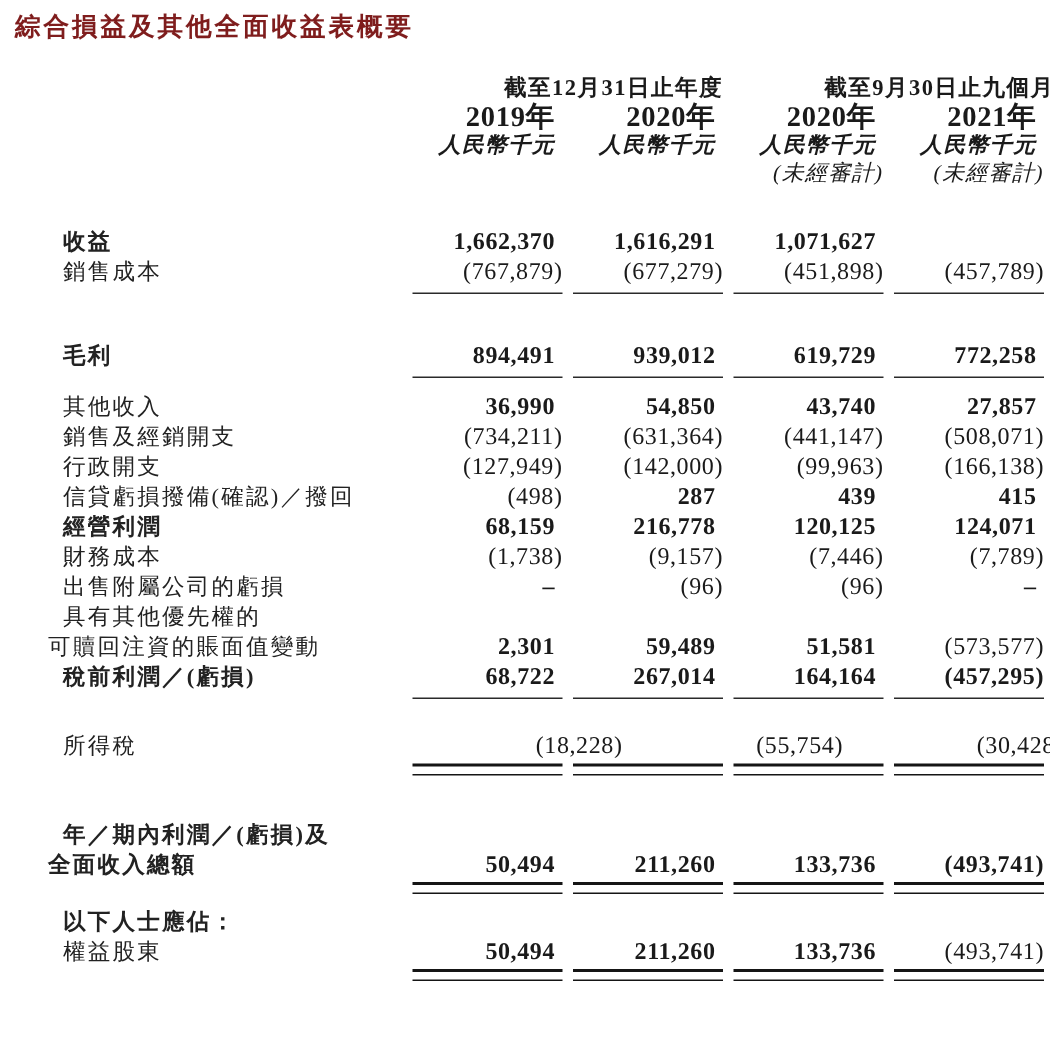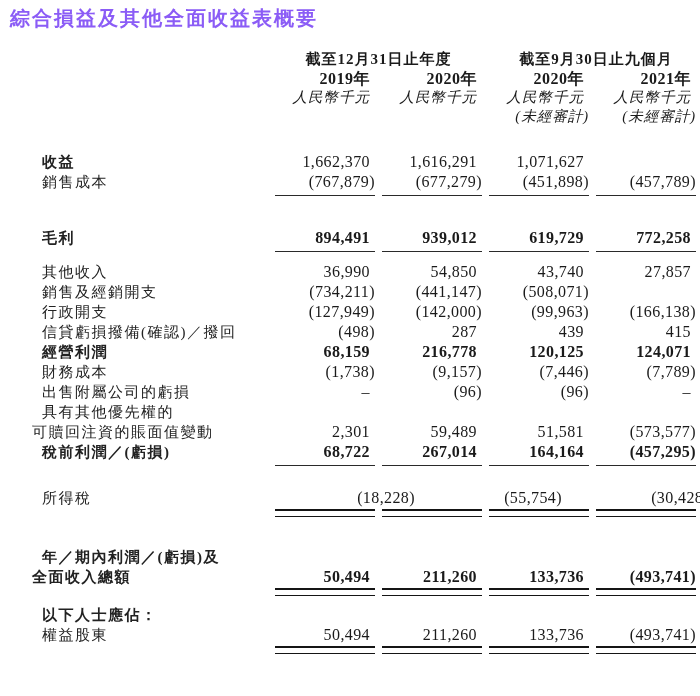--- a/index.html
+++ b/index.html
@@ -5,42 +5,42 @@
   * { margin: 0; padding: 0; box-sizing: border-box; }
   html, body { width: 700px; height: 696px; background: #fff; overflow: hidden; }
   body {
     font-family: "Liberation Serif", "DejaVu Serif", serif;
     color: #1a1a1a;
     padding: 8px 0 0 10px;
   }
   .page-title {
     font-family: "Liberation Sans", "DejaVu Sans", sans-serif;
     font-weight: bold;
-    font-size: 20px;
+    font-size: 17px;
     letter-spacing: 2px;
     line-height: 20px;
-    color: #8b5cf6;
+    color: #7f1d1d;
   }
   
   .hrow, .row, .rule-row { display: flex; align-items: flex-end; }
   .label, .spacer { width: 258px; flex: none; }
   .val, .hcell, .rule {
     width: 100px; flex: none; margin-left: 7px;
     text-align: right;
   }
   .val { font-size: 16px; letter-spacing: 0.4px; line-height: 20px; white-space: nowrap; }
   
-  .nohang { padding-right: 5px; }
+  .nohang { padding-right: 5px; font-weight: bold; }
 
   .header-block { margin-top: 22px; }
   .hline { line-height: 19px; }
-  .group { font-weight: bold; font-size: 15px; letter-spacing: 1px; text-align: center; flex: none; }
+  .group { font-weight: bold; font-size: 15px; letter-spacing: 1px; text-align: right; flex: none; }
   .group1 { width: 207px; margin-left: 7px; }
   .group2 { width: 214px; margin-left: 7px; }
-  .hcell.year { font-weight: bold; font-size: 16px; letter-spacing: 0.5px; }
+  .hcell.year { font-weight: bold; font-size: 19px; letter-spacing: 0.5px; }
   .hcell.unit, .hcell.note { font-style: italic; font-size: 14.5px; letter-spacing: 1px; }
 
   .table-body { margin-top: 26px; }
   .row { line-height: 20px; }
   .label {
     font-size: 15px; letter-spacing: 1.5px; line-height: 20px;
     white-space: nowrap; color: #222; padding-left: 32px;
   }
   .bold-label .label { font-weight: bold; }
   .val.bold { font-weight: bold; }
@@ -122,20 +122,21 @@
     <div class="row" style="margin-top: 10px;">
       <div class="label">其他收入</div>
       <div class="val nohang">36,990</div>
       <div class="val nohang">54,850</div>
       <div class="val nohang">43,740</div>
       <div class="val nohang">27,857</div>
     </div>
     <div class="row">
       <div class="label">銷售及經銷開支</div>
       <div class="val">(734,211)</div>
+      <div class="val">(631,364)</div>
       <div class="val">(441,147)</div>
       <div class="val">(508,071)</div>
     </div>
     <div class="row">
       <div class="label">行政開支</div>
       <div class="val">(127,949)</div>
       <div class="val">(142,000)</div>
       <div class="val">(99,963)</div>
       <div class="val">(166,138)</div>
     </div>

